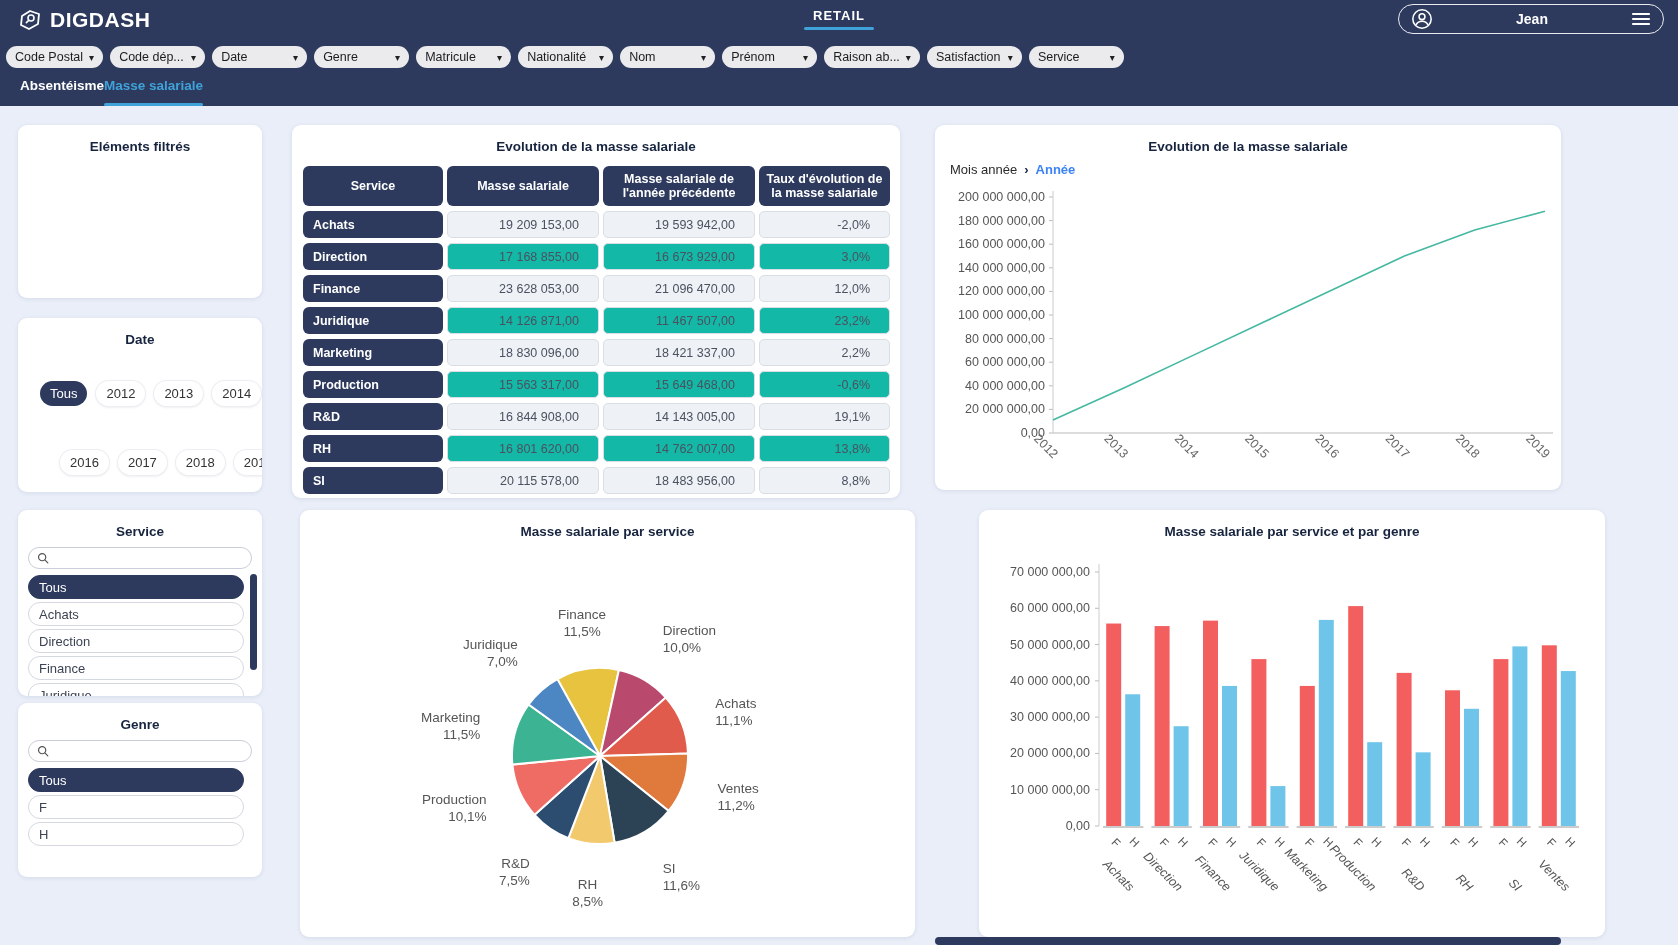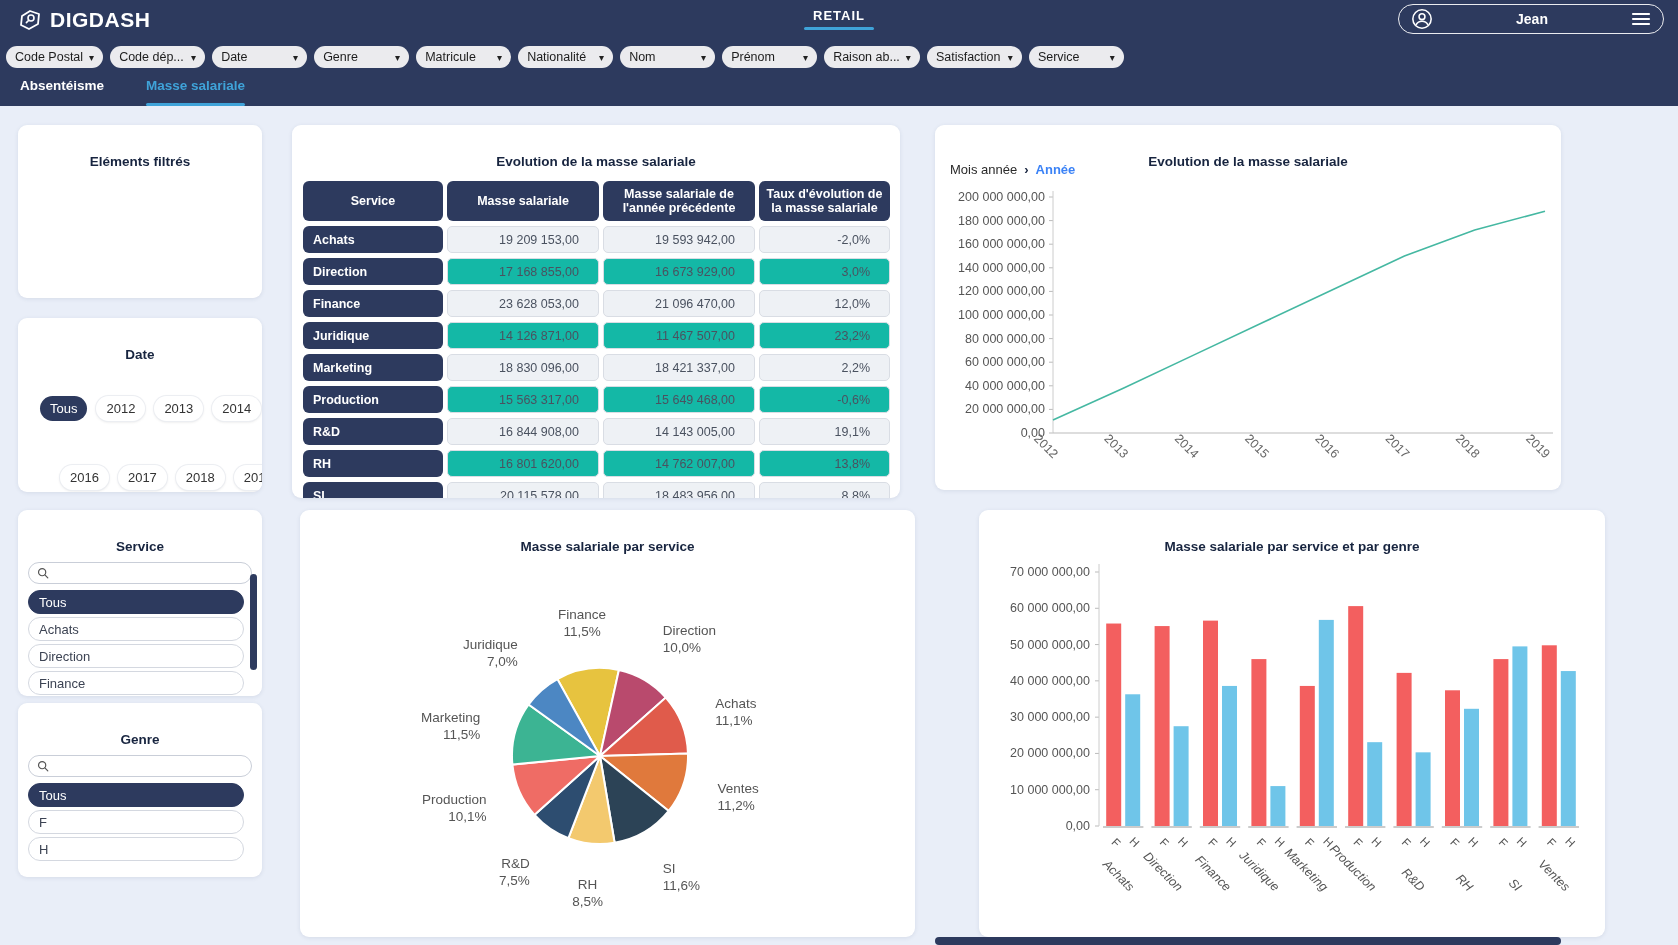--- a/index.html
+++ b/index.html
@@ -12,28 +12,28 @@
   .brand { position:absolute; left:18px; top:8px; display:flex; align-items:center; gap:8px; color:#fff; }
   .brand-name { font-size:21px; font-weight:bold; letter-spacing:.5px; }
   .app-title-wrap { position:absolute; left:0; right:0; top:6px; text-align:center; }
   .app-title { color:#fff; font-size:13px; font-weight:bold; letter-spacing:1px; display:inline-block; }
   .title-underline { width:70px; height:3px; background:#3fa3d9; margin:3px auto 0; border-radius:2px; }
   .user-pill { position:absolute; right:14px; top:4px; width:266px; height:30px; border:1.5px solid rgba(255,255,255,.9); border-radius:16px; display:flex; align-items:center; justify-content:space-between; padding:0 12px; color:#fff; }
   .user-name { font-size:14px; font-weight:bold; }
   .filter-bar { position:absolute; left:6px; top:46px; display:flex; gap:7px; }
   .filter-pill { height:22px; min-width:95px; background:#ebebee; border-radius:12px; display:flex; align-items:center; justify-content:space-between; padding:0 9px; font-size:12.5px; color:#1c1c1c; cursor:pointer; }
   .filter-pill .arr { font-size:10px; color:#222; margin-left:6px; }
-  .tabs { position:absolute; left:20px; top:78px; display:flex; gap:42px; height:28px; }
+  .tabs { position:absolute; left:20px; top:78px; display:flex; height:28px; }
   .tab { color:#fff; font-size:13.5px; font-weight:bold; padding-bottom:6px; position:relative; cursor:pointer; }
   .tab.active { color:#3fa3d9; }
   .tab.active::after { content:""; position:absolute; left:0; right:0; bottom:0; height:3px; background:#3fa3d9; border-radius:2px; }
 
   
   .panel { position:absolute; background:#fff; border-radius:9px; box-shadow:0 1px 4px rgba(40,60,100,.10); overflow:hidden; }
-  .panel-title { text-align:center; font-size:13.5px; font-weight:bold; color:#17243f; padding-top:29px; }
+  .panel-title { text-align:center; font-size:13.5px; font-weight:bold; color:#17243f; padding-top:14px; }
   #filtered-panel { left:18px; top:125px;  width:244px; height:173px; }
   #date-panel     { left:18px; top:318px;  width:244px; height:174px; }
   #service-panel  { left:18px; top:510px;  width:244px; height:186px; }
   #genre-panel    { left:18px; top:703px;  width:244px; height:174px; }
   #table-panel    { left:292px; top:125px; width:608px; height:373px; }
   #line-panel     { left:935px; top:125px; width:626px; height:365px; }
   #pie-panel      { left:300px; top:510px; width:615px; height:427px; }
   #bar-panel      { left:935px; top:510px; width:626px; height:427px;margin-left:44px; }
 
   

